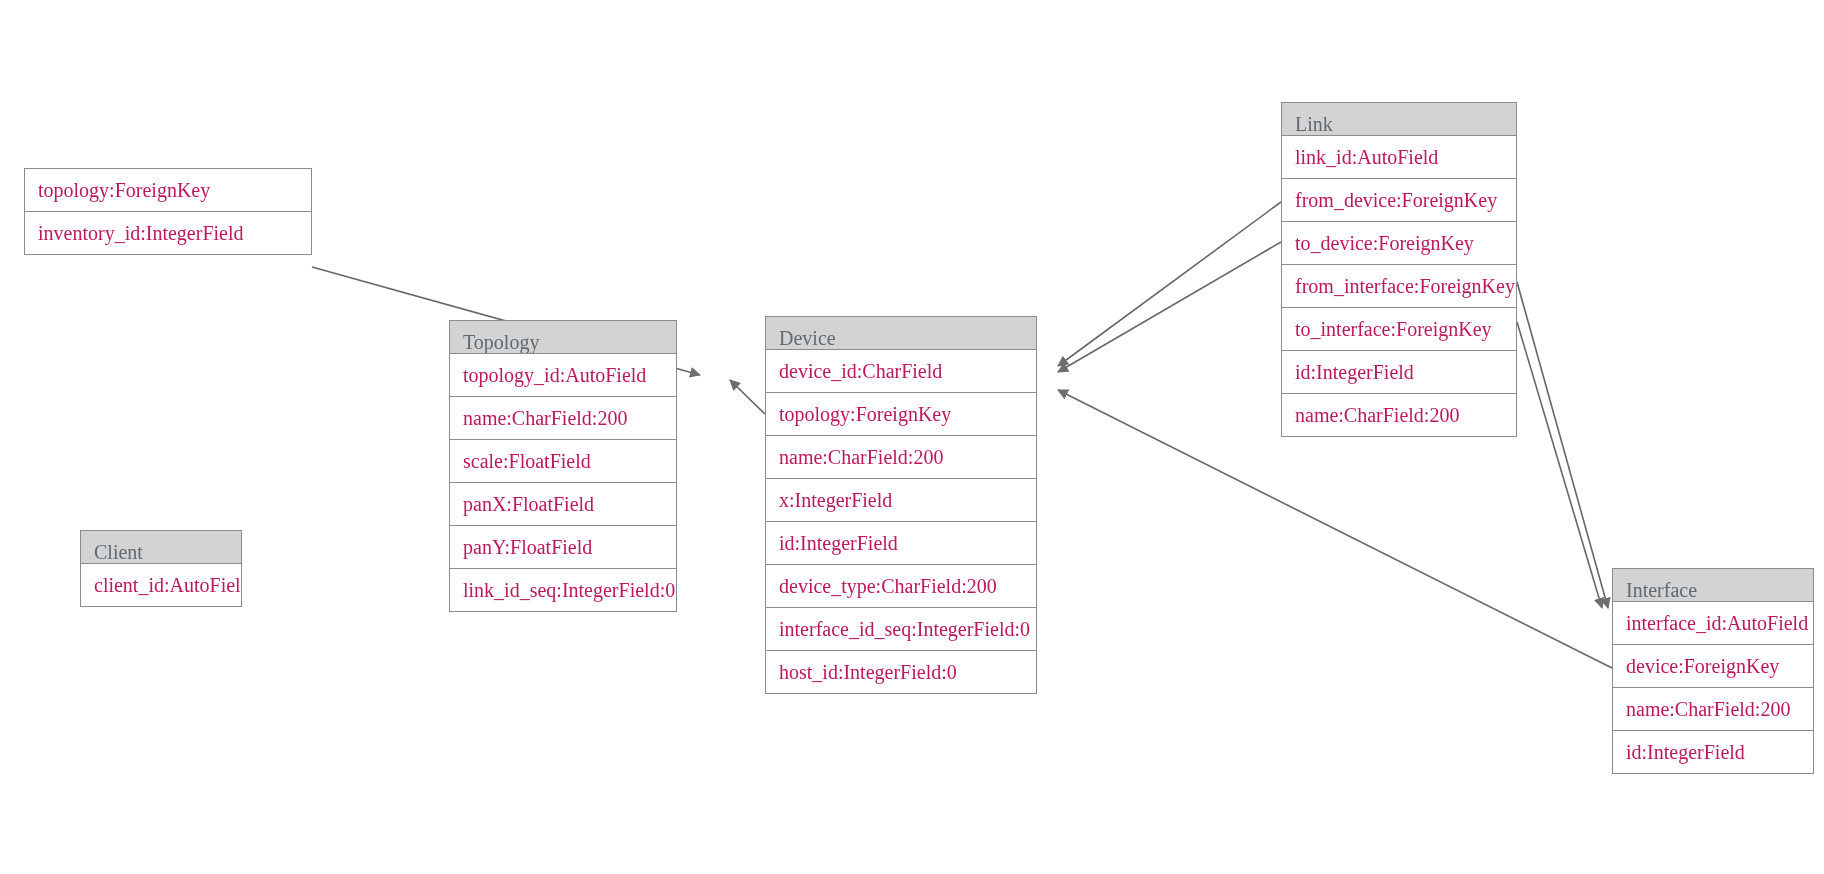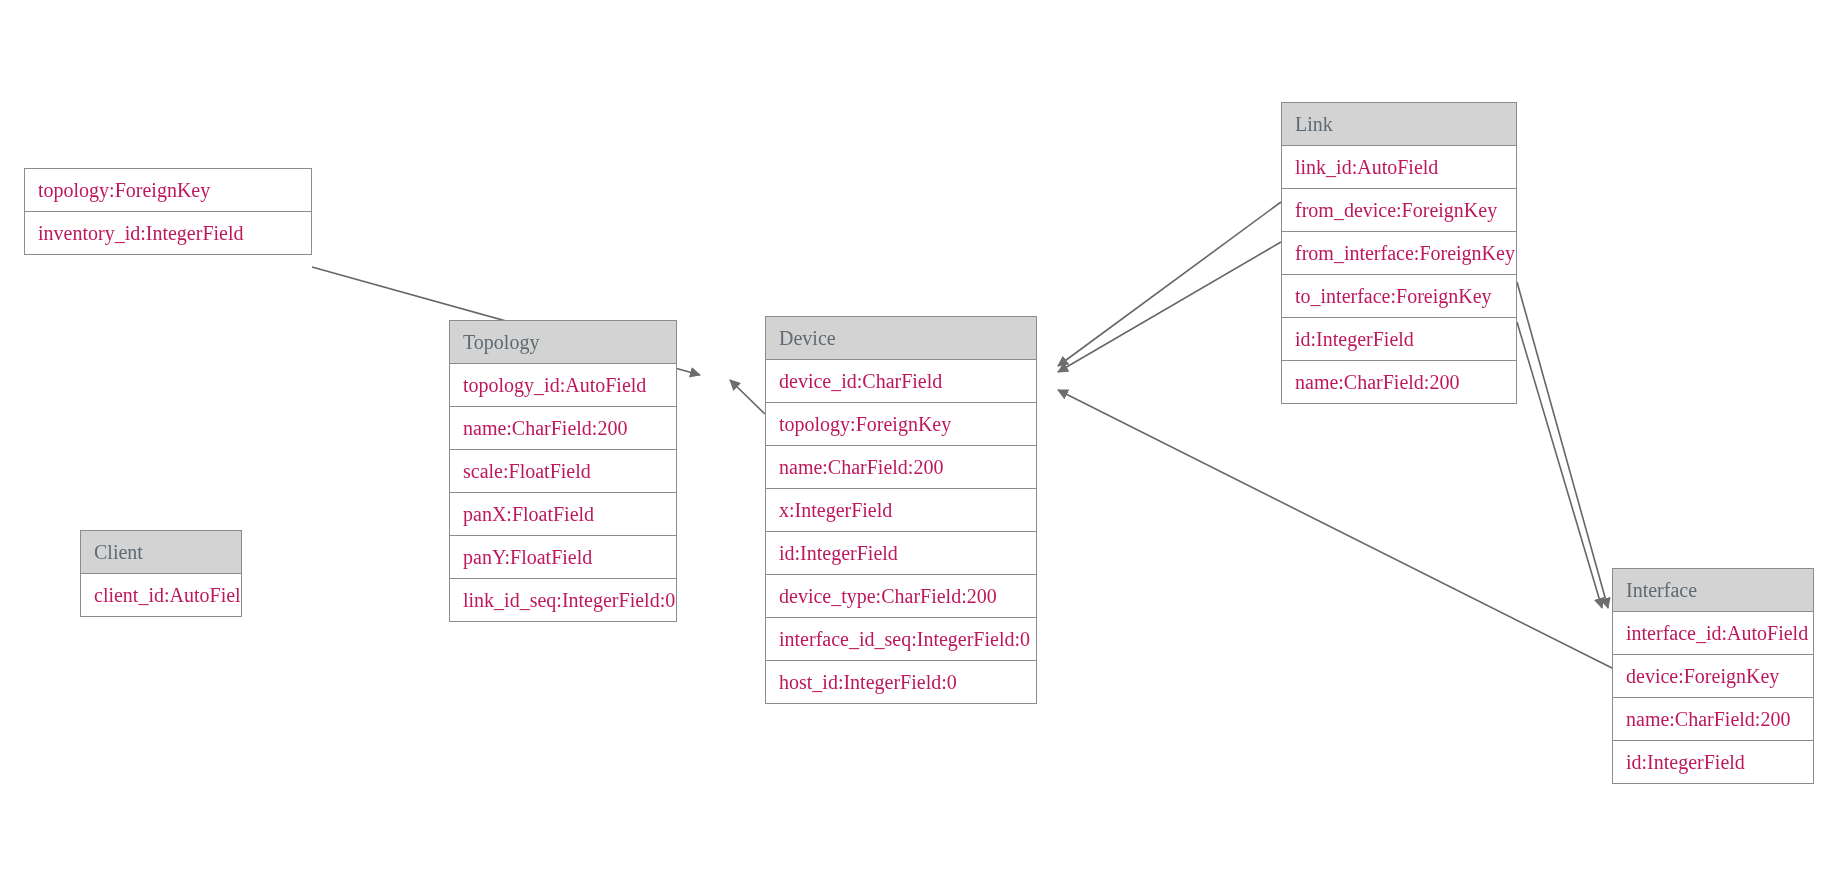--- a/index.html
+++ b/index.html
@@ -31,21 +31,21 @@
     background: #ffffff;
     z-index: 5;
   }
   .entity-header {
     box-sizing: border-box;
     background: #d3d3d3;
     border-bottom: 1px solid #8c8c8c;
     color: #5f6a72;
     font-size: 20px;
     line-height: 1;
-    padding: 11px 12px 11px 13px;
+    padding: 11px 12px 1px 13px;
     white-space: nowrap;
     overflow: hidden;
   }
   .entity-field {
     box-sizing: border-box;
     border-bottom: 1px solid #8c8c8c;
     color: #be185d;
     font-size: 20px;
     line-height: 1;
     padding: 11px 12px 11px 13px;
@@ -105,20 +105,21 @@
         <div class="entity-field">x:IntegerField</div>
         <div class="entity-field">id:IntegerField</div>
         <div class="entity-field">device_type:CharField:200</div>
         <div class="entity-field">interface_id_seq:IntegerField:0</div>
         <div class="entity-field">host_id:IntegerField:0</div>
       </div>
       <div class="entity" style="left: 1281px; top: 102px; width: 236px;">
         <div class="entity-header">Link</div>
         <div class="entity-field">link_id:AutoField</div>
         <div class="entity-field">from_device:ForeignKey</div>
+        <div class="entity-field">to_device:ForeignKey</div>
         <div class="entity-field">from_interface:ForeignKey</div>
         <div class="entity-field">to_interface:ForeignKey</div>
         <div class="entity-field">id:IntegerField</div>
         <div class="entity-field">name:CharField:200</div>
       </div>
       <div class="entity" style="left: 1612px; top: 568px; width: 202px;">
         <div class="entity-header">Interface</div>
         <div class="entity-field">interface_id:AutoField</div>
         <div class="entity-field">device:ForeignKey</div>
         <div class="entity-field">name:CharField:200</div>

